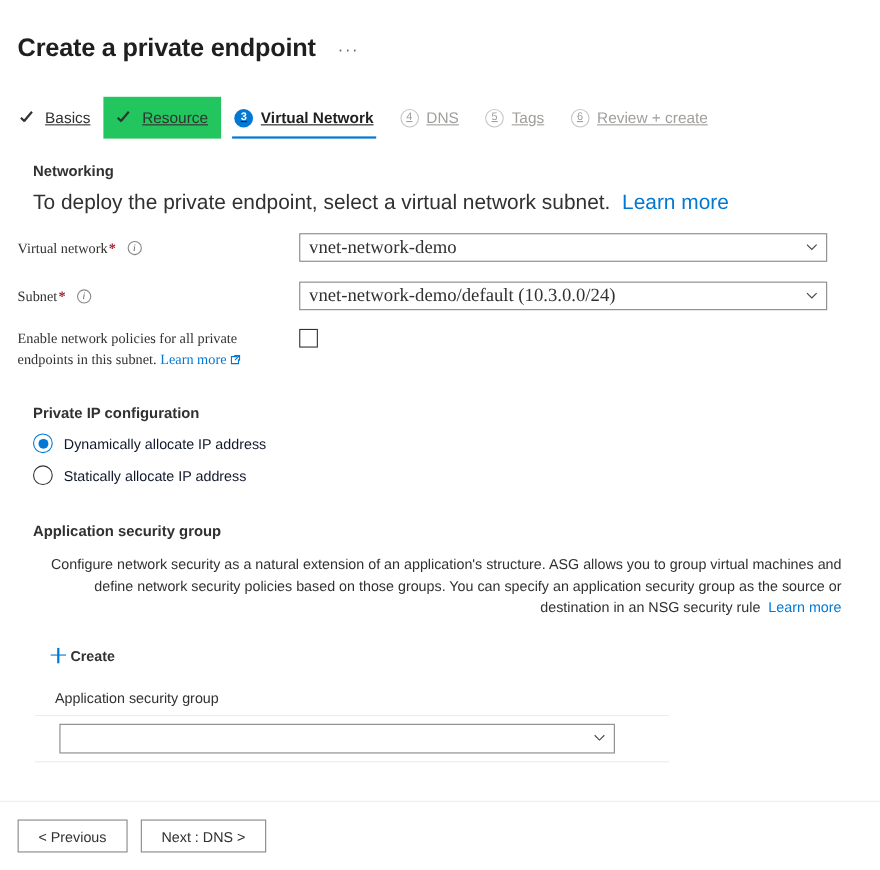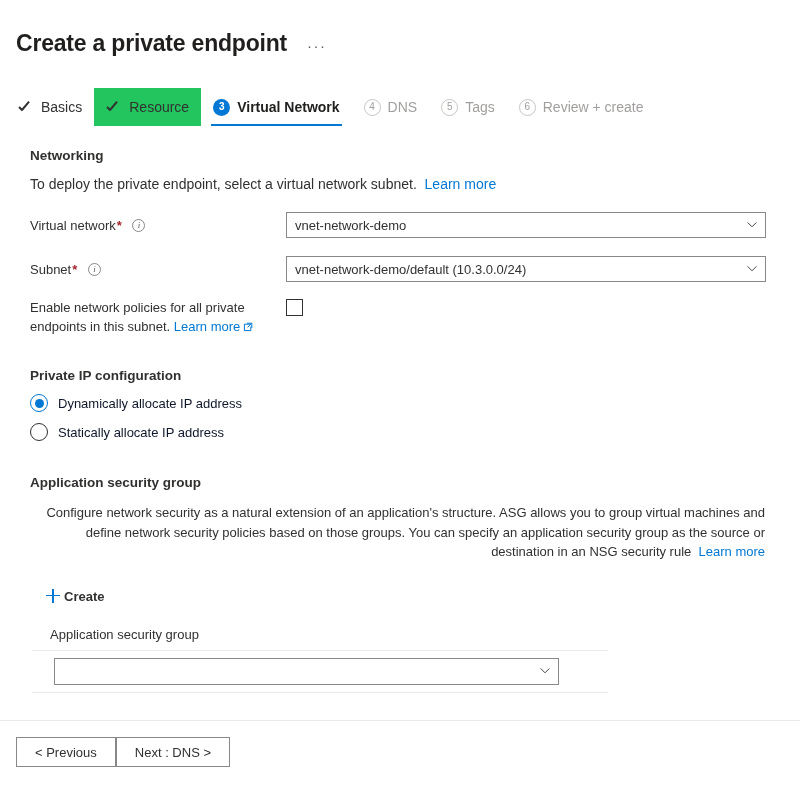--- a/index.html
+++ b/index.html
@@ -57,20 +57,21 @@
     display: flex;
     align-items: center;
     gap: 7px;
     padding: 0 12px;
     height: 38px;
     cursor: pointer;
     position: relative;
     white-space: nowrap;
     font-size: 14px;
     color: #323130;
+    text-decoration: underline;
   }
   .tab:first-child { padding-left: 2px; }
   .tab.hovered { background: #22c55e; }
   .tab.active { font-weight: 600; color: #201f1e; }
   .tab.active::after {
     content: "";
     position: absolute;
     left: 10px; right: 10px; bottom: 0;
     height: 2px;
     background: #0078d4;
@@ -124,21 +125,21 @@
   .content {
     padding: 0 16px;
   }
   .section-head {
     font-size: 13.5px;
     font-weight: 600;
     color: #323130;
     margin: 22px 0 0 14px;
   }
   .section-desc {
-    font-size: 14px;
+    font-size: 19px;
     color: #323130;
     margin: 12px 0 0 14px;
     line-height: 19px;
     max-width: 740px;
   }
   a.lnk {
     color: #0078d4;
     text-decoration: none;
     cursor: pointer;
   }
@@ -146,22 +147,22 @@
     display: inline-block;
     width: 10px; height: 10px;
     margin-left: 3px;
     vertical-align: -1px;
   }
 
   
   .form-row {
     display: flex;
     align-items: flex-start;
-    margin-left: 14px;
     margin-top: 18px;
+    font-family: Liberation Serif, serif;
   }
   .form-label {
     width: 256px;
     flex: 0 0 256px;
     font-size: 13px;
     color: #323130;
     line-height: 19px;
     padding-top: 4px;
   }
   .req { color: #a4262c; font-weight: 700; margin-left: 1px; }
@@ -189,21 +190,21 @@
   }
 
   .select-box {
     position: relative;
     height: 26px;
     border: 1px solid #8a8886;
     background: #ffffff;
     display: flex;
     align-items: center;
     padding: 0 28px 0 8px;
-    font-size: 13px;
+    font-size: 17px;
     color: #323130;
     cursor: pointer;
     width: 480px;
     flex: 0 0 480px;
   }
   .chev {
     position: absolute;
     right: 9px;
     top: 50%;
     width: 9px; height: 9px;
@@ -312,26 +313,27 @@
   }
   .asg-select {
     width: 505px;
     flex: 0 0 505px;
     height: 27px;
   }
 
   
   .footer {
     position: absolute;
-    left: 0; right: 0; bottom: 8px;
+    left: 0; right: 0; bottom: 0;
     height: 63px;
     border-top: 1px solid #edebe9;
     display: flex;
     align-items: center;
     padding-left: 16px;
+    gap: 12px;
     background: #ffffff;
   }
   .btn {
     min-width: 0;
     height: 30px;
     padding: 0 18px;
     border: 1px solid #8a8886;
     background: #ffffff;
     font-family: "Liberation Sans", sans-serif;
     font-size: 13px;

